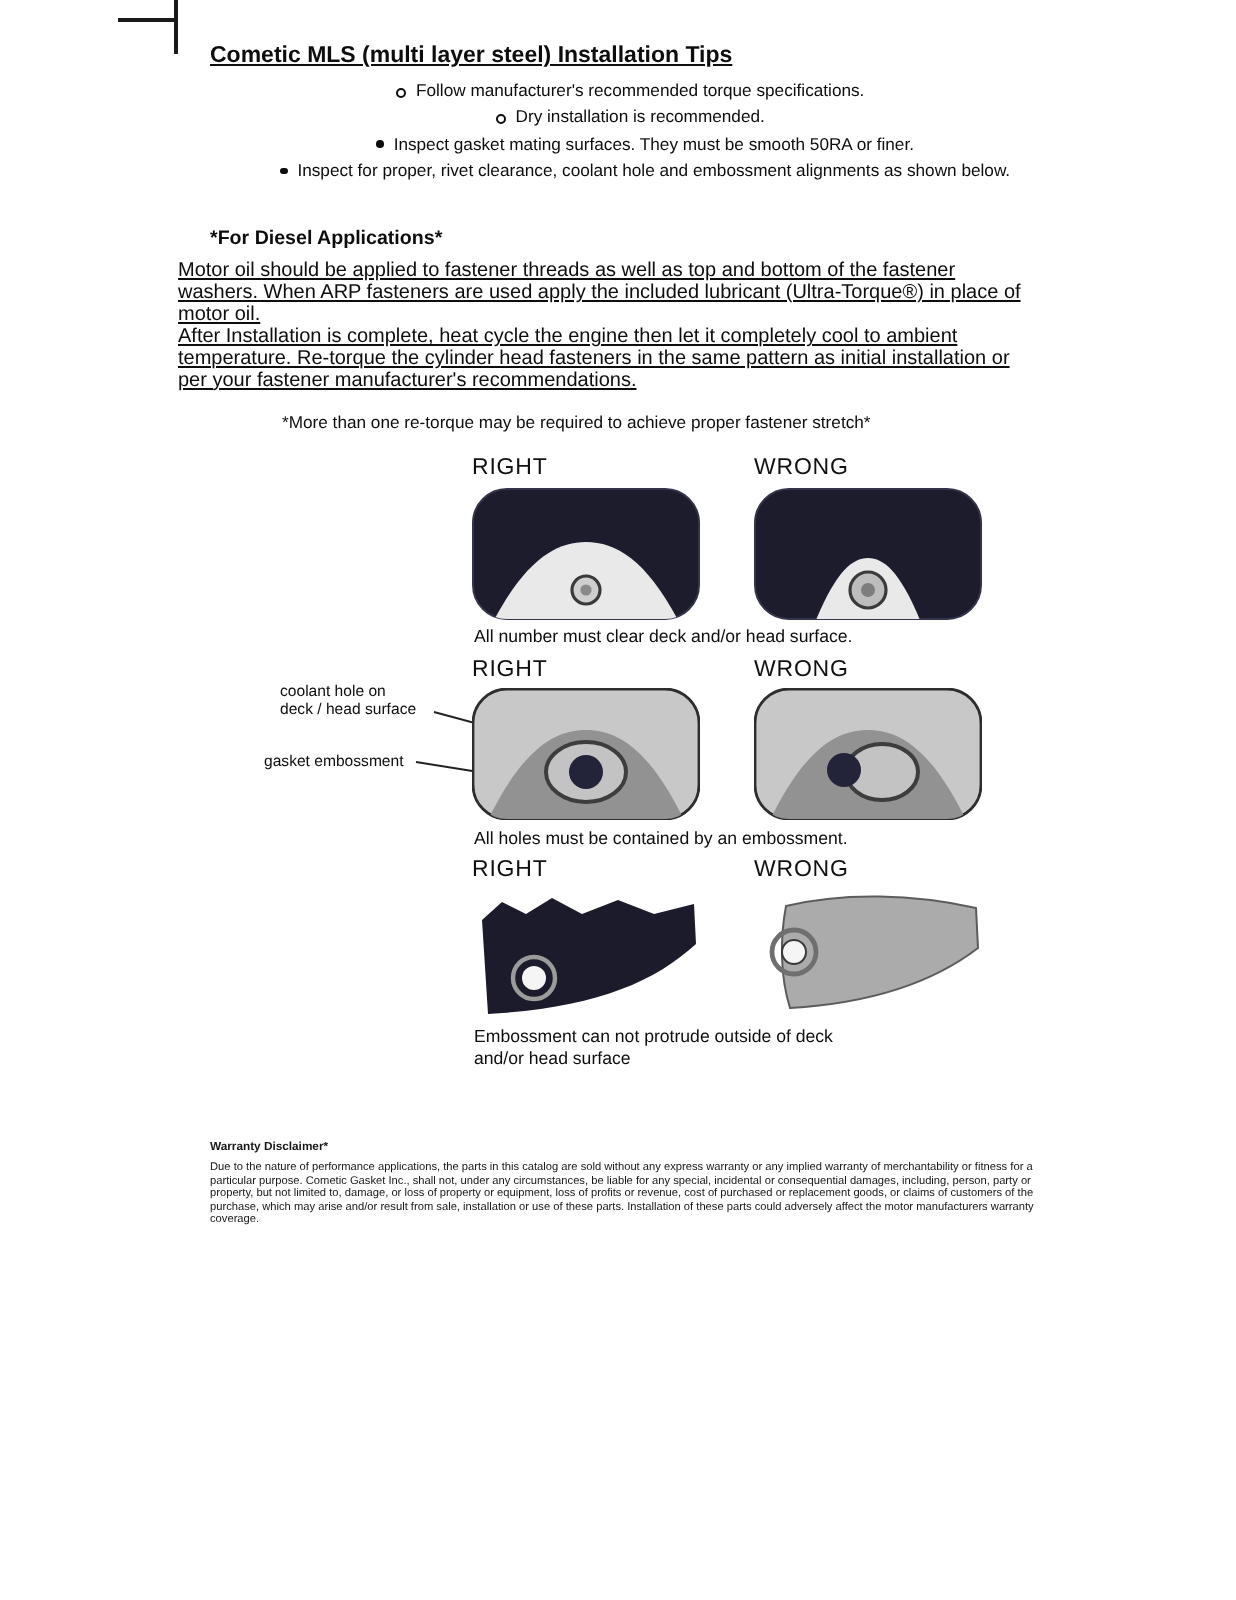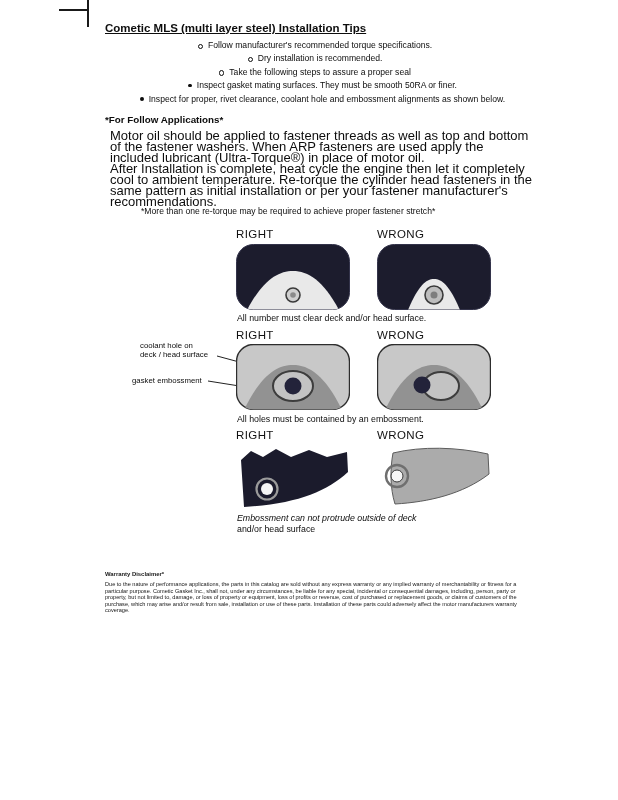--- a/index.html
+++ b/index.html
@@ -14,21 +14,21 @@
 
   .title { left: 105px; top: 22px; font-size: 11.5px; font-weight: bold; text-decoration: underline; white-space: nowrap; }
 
   .bullets { left: 99px; top: 41px; width: 432px; }
   .brow { display: flex; margin-bottom: 3.6px; font-size: 8.6px; line-height: 9.8px; justify-content: center; }
   .brow.sub { margin-left: 15px; }
   .m-open { flex: none; width: 3.2px; height: 3.2px; border: 0.9px solid #0d0d0d; border-radius: 50%; margin: 2.6px 5px 0 0; }
   .m-fill { flex: none; width: 3.8px; height: 3.8px; background: #0d0d0d; border-radius: 50%; margin: 2.4px 5px 0 0; }
 
   .h2 { left: 105px; top: 114px; font-size: 9.8px; font-weight: bold; }
-  .para { left: 110px; width: 424px; font-size: 13px; line-height: 10.9px; }
+  .para { left: 89px; width: 424px; font-size: 10px; line-height: 10.9px; text-decoration: underline; }
   .p1 { top: 131px; }
   .p2 { top: 164px; }
   .note { left: 105px; top: 206px; font-size: 8.6px; margin-left: 36px; }
 
   .dlabel { width: 114px; font-size: 11.5px; letter-spacing: 0.4px; color: #111; }
   .caption { font-size: 8.8px; }
   .callout { font-size: 7.8px; line-height: 9.4px; }
   .panel { position: absolute; }
 
   .disc { left: 105px; top: 571px; width: 414px; font-size: 5.6px; line-height: 6.4px; color: #171717; }
@@ -50,35 +50,31 @@
 
   <div class="abs bullets">
     <div class="brow">
       <span class="m-open"></span>
       <span>Follow manufacturer's recommended torque specifications.</span>
     </div>
     <div class="brow">
       <span class="m-open"></span>
       <span>Dry installation is recommended.</span>
     </div>
-    <div class="brow">
-      <span class="m-open"></span>
-      <span>Take the following steps to assure a proper seal</span>
-    </div>
     <div class="brow sub">
       <span class="m-fill"></span>
       <span>Inspect gasket mating surfaces.  They must be smooth 50RA or finer.</span>
     </div>
     <div class="brow sub">
       <span class="m-fill"></span>
       <span>Inspect for proper, rivet clearance, coolant hole and embossment alignments as shown below.</span>
     </div>
   </div>
 
-  <div class="abs h2">*For Follow Applications*</div>
+  <div class="abs h2">*For Diesel Applications*</div>
   <div class="abs para p1">Motor oil should be applied to fastener threads as well as top and bottom of the fastener washers. When ARP fasteners are used apply the included lubricant (Ultra-Torque®) in place of motor oil.</div>
   <div class="abs para p2">After Installation is complete, heat cycle the engine then let it completely cool to ambient temperature. Re-torque the cylinder head fasteners in the same pattern as initial installation or per your fastener manufacturer's recommendations.</div>
   <div class="abs note">*More than one re-torque may be required to achieve proper fastener stretch*</div>
 
   <div class="abs dlabel" style="left:236px; top:228px;">RIGHT</div>
   <div class="abs dlabel" style="left:377px; top:228px;">WRONG</div>
 
   <svg class="panel" style="left:236px; top:244px;" width="114" height="66" viewBox="0 0 114 66">
     <defs>
         <clipPath id="clipR1a">
@@ -161,21 +157,21 @@
     <circle cx="31" cy="45" r="10.5" fill="none" stroke="#9b9b9b" stroke-width="2.2"></circle>
     <circle cx="31" cy="45" r="6" fill="#f5f5f5"></circle>
   </svg>
 
   <svg class="panel" style="left:377px; top:444px;" width="114" height="66" viewBox="0 0 114 66">
     <path d="M 16,9 C 45,2 80,3 111,10 L 112,30 C 86,50 52,58 18,60 C 13,44 13,25 16,9 Z" fill="#ababab" stroke="#5c5c5c" stroke-width="1"></path>
     <circle cx="20" cy="32" r="11" fill="none" stroke="#6f6f6f" stroke-width="2.4"></circle>
     <circle cx="20" cy="32" r="6" fill="#f5f5f5" stroke="#3a3a3a" stroke-width="1"></circle>
   </svg>
 
-  <div class="abs caption" style="left:237px; top:513px;font-style:italic;">Embossment can not protrude outside of deck</div>
+  <div class="abs caption" style="left:237px; top:513px;">Embossment can not protrude outside of deck</div>
   <div class="abs caption" style="left:237px; top:524px;">and/or head surface</div>
 
   <div class="abs disc">
     <div class="dh">Warranty Disclaimer*</div>
     <p>Due to the nature of performance applications, the parts in this catalog are sold without any express warranty or any implied warranty of merchantability or fitness for a particular purpose.  Cometic Gasket Inc., shall not, under any circumstances, be liable for any special, incidental or consequential damages, including, person, party or property, but not limited to, damage, or loss of property or equipment, loss of profits or revenue, cost of purchased or replacement goods, or claims of customers of the purchase, which may arise and/or result from sale, installation or use of these parts.  Installation of these parts could adversely affect the motor manufacturers warranty coverage.</p>
     <p>VENUE-The agreed upon venue, in the event of dispute whatsoever between the parties, whether instituted by either party, including, but not limited to, contract terms, payment terms, delivery, type, defects, sufficiency of product, shall be the Court of Common Pleas, Lake County, Ohio or the Painesville Municipal Court, Lake County, Ohio, depending on the amount in controversy. This agreement shall be governed by and construed under the laws of the State of Ohio.</p>
     <p>All prices and terms are subject to change without notice.</p>
     <p>Terms COD- Secured with a completed dealer/jobber application on File, COD-Company check with a current credit card number on file.  Open accounts may be established by well rated firms.  A credit application is available upon request.  Open accounts are due payable Net 30 days from date of invoice.  No statement will be sent.  If an account becomes 60 or more days past due, it is subject to being placed on credit hold.  No orders will be shipped or new orders accepted until past due balance is paid.  If an account becomes 90 or more days past due, it is subject to being placed for collections.  All costs of collection are the responsibility of the customer, including attorney fees, court costs, and other expenses of litigation.</p>
     <p>Returns- Authorized (RGA) must be obtained in advance on all returns.  A packing slip or invoice number must accompany the merchandise.  No returns after 30 days from invoice date.  All returns are subject to a 25% restocking charge.  All custom designed and custom manufactured gaskets are non-returnable.</p>
     <p class="tight">Only catalog parts are returnable.</p>

